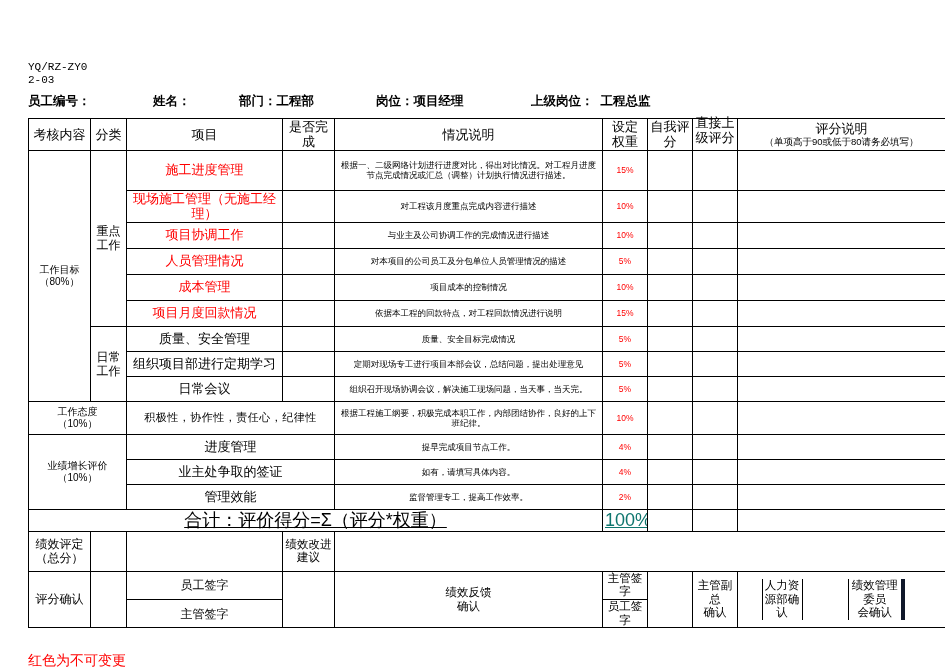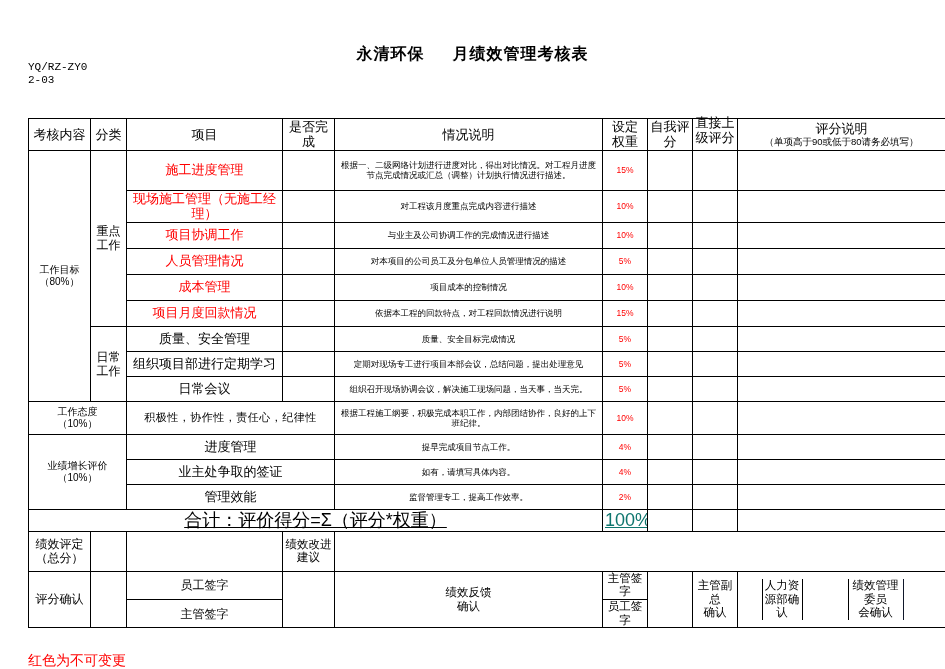--- a/index.html
+++ b/index.html
@@ -159,24 +159,28 @@
     color: #ff0000;
   }
 </style>
 </head>
 <body>
 
 <div class="sheet">
 
   <div class="doc-code">YQ/RZ-ZY02-03</div>
 
-  <div class="title">
-    <span>永清环保</span><span class="gap"></span><span>月绩效管理考核表</span>
+
+  <div class="info-row">
+    <span class="fld" style="left:0px;">员工编号：</span>
+    <span class="fld" style="left:125px;">姓名：</span>
+    <span class="fld" style="left:211px;"><span>部门：</span><span>工程部</span></span>
+    <span class="fld" style="left:348px;"><span>岗位：</span><span>项目经理</span></span>
+    <span class="fld" style="left:503px;"><span>上级岗位：</span>&nbsp;&nbsp;<span>工程总监</span></span>
   </div>
-
 
   <table class="grid">
     <colgroup>
       <col style="width:62px">
       <col style="width:36px">
       <col style="width:156px">
       <col style="width:52px">
       <col style="width:268px">
       <col style="width:45px">
       <col style="width:45px">
@@ -389,21 +393,21 @@
                 <col style="width:55px">
                 <col style="width:43px">
             </colgroup>
             <tbody>
                 <tr>
               <td style="border:none;border-right:1px solid #000"></td>
               <td class="sign-label-sm" style="border:none;border-right:1px solid #000;text-align:center">
                 <span>人力资</span><br><span>源部确</span><br><span>认</span>
               </td>
               <td style="border:none;border-right:1px solid #000"></td>
-              <td class="sign-label-sm" style="border:none;border-right:1px solid #0f172a;text-align:center">
+              <td class="sign-label-sm" style="border:none;border-right:4px solid #0f172a;text-align:center">
                 <span>绩效管理委员</span><br><span>会确认</span>
               </td>
               <td style="border:none"></td>
             </tr>
           </tbody>
             </table>
         </td>
       </tr>
 
       <tr style="height:26px">

